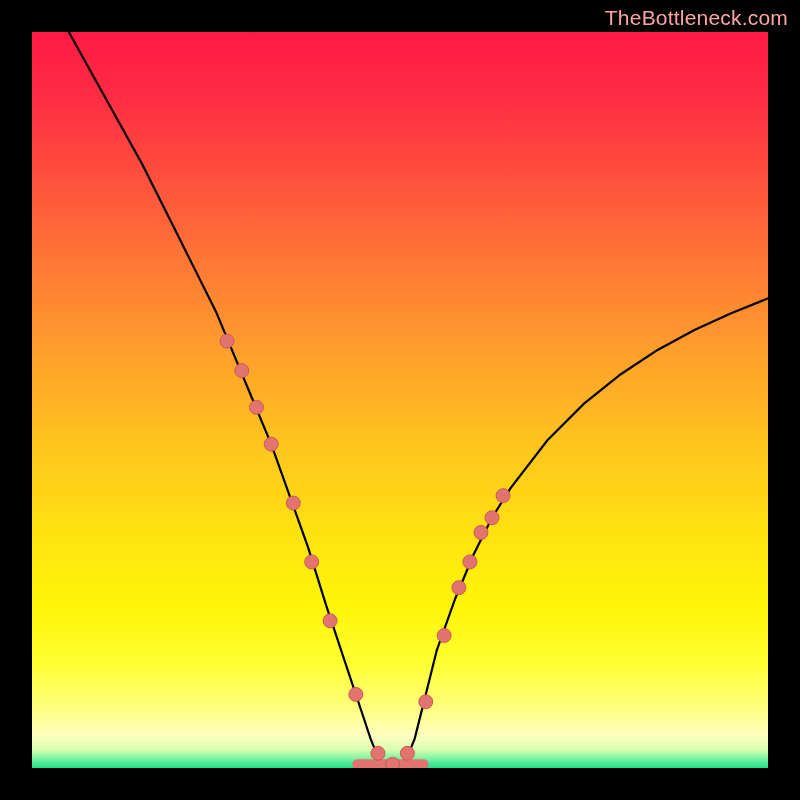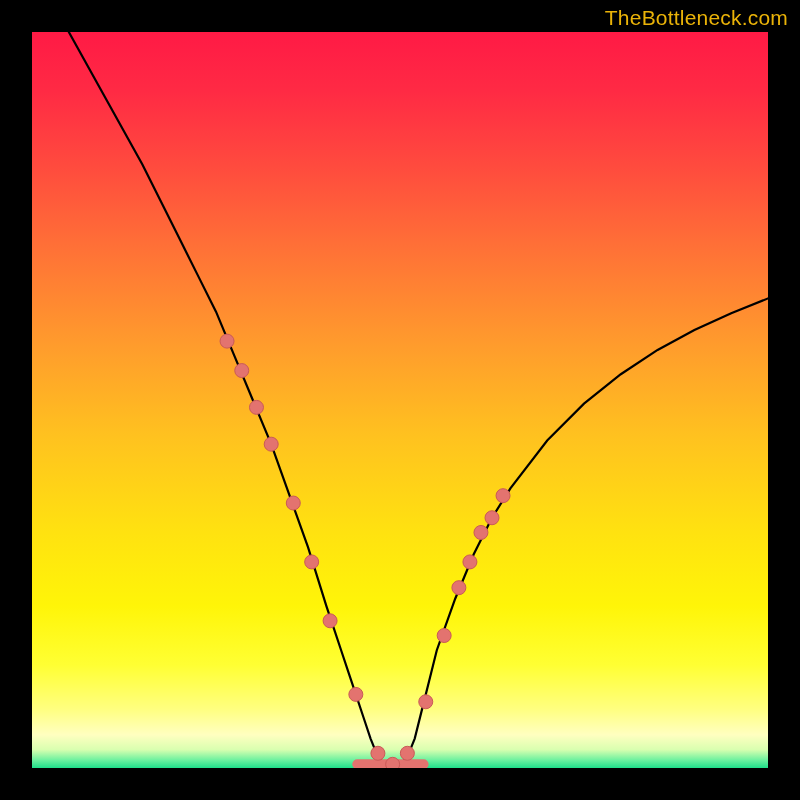--- a/index.html
+++ b/index.html
@@ -30,21 +30,21 @@
     position: absolute;
     left: 0;
     top: 0;
     width: 736px;
     height: 736px;
   }
   .watermark {
     position: absolute;
     top: 6px;
     right: 12px;
-    color: #eab308;
+    color: #fca5a5;
     font-size: 21px;
     font-weight: 500;
     letter-spacing: 0.2px;
   }
 </style>
 </head>
 <body>
 
 <div class="frame">
   <svg class="gradient" viewBox="0 0 736 736" preserveAspectRatio="none">

